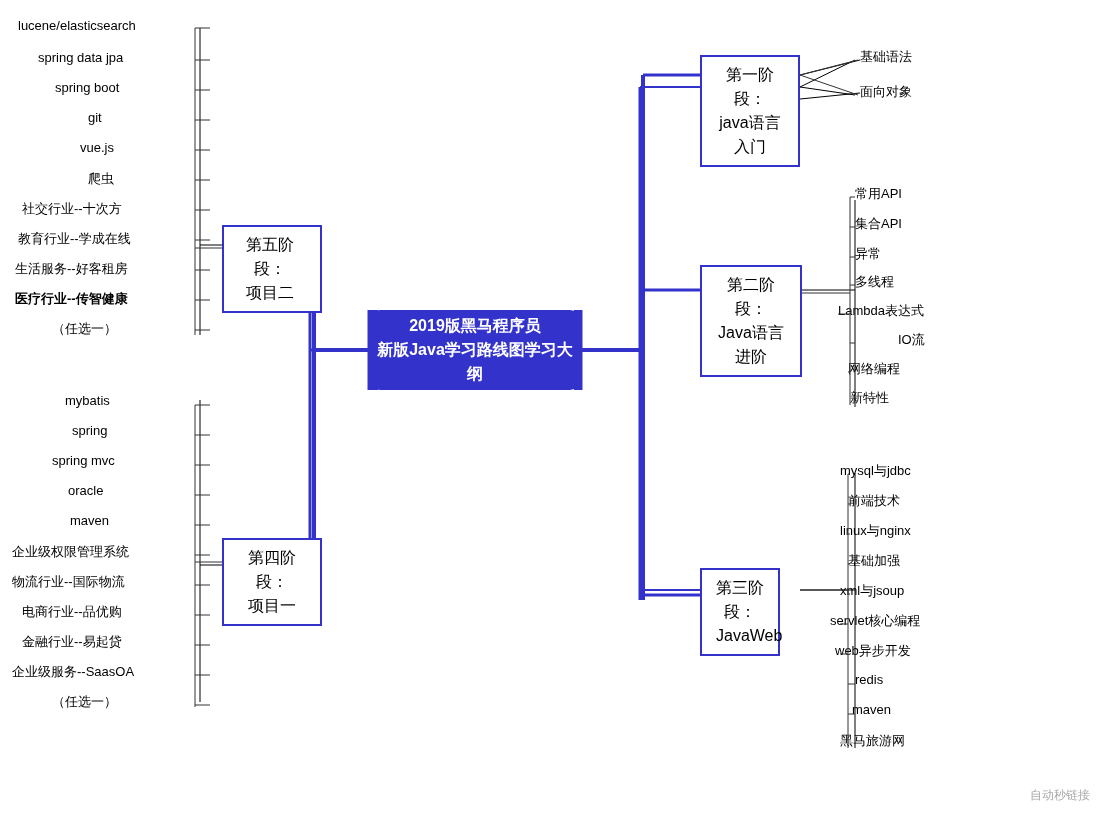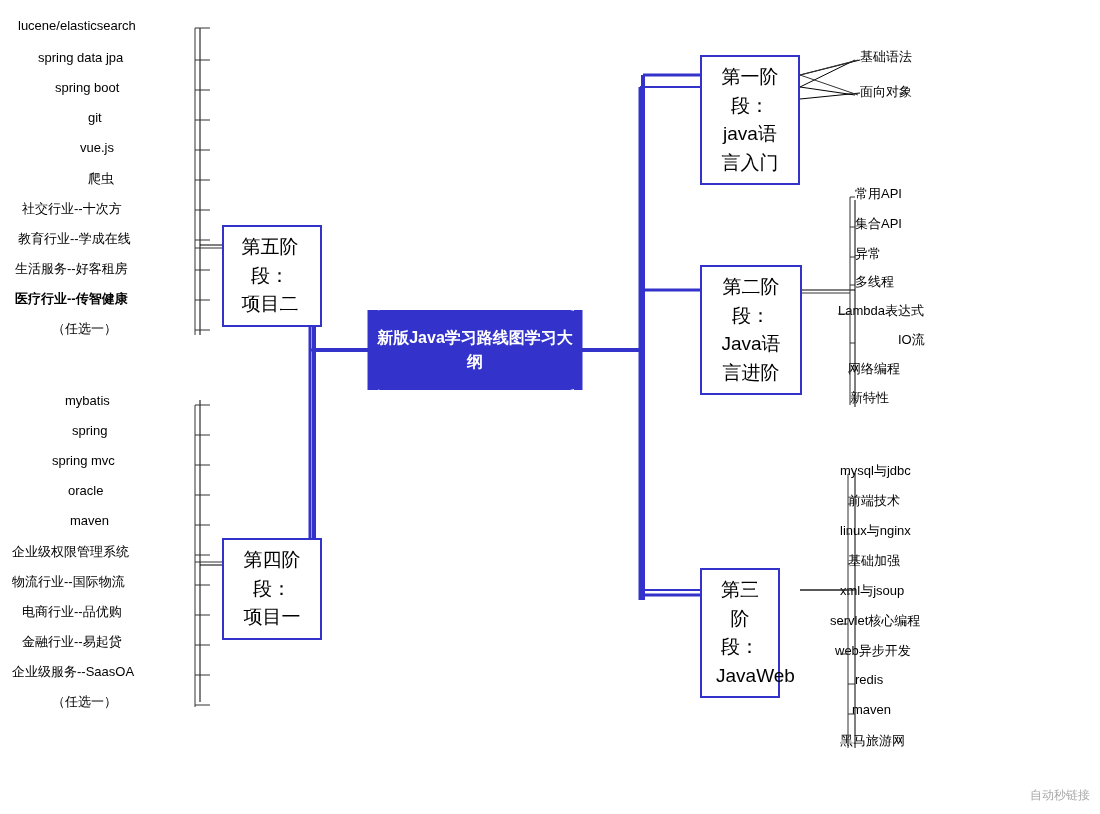--- a/index.html
+++ b/index.html
@@ -34,21 +34,21 @@
       z-index: 10;
     }
 
     
     .stage-box {
       position: absolute;
       border: 2px solid #3333cc;
       background: #fff;
       padding: 6px 14px;
       text-align: center;
-      font-size: 19px;
+      font-size: 16px;
       color: #000;
       line-height: 1.5;
       z-index: 5;
     }
 
     
     .leaf-item {
       position: absolute;
       font-size: 13px;
       color: #000;
@@ -117,20 +117,21 @@
   <line x1="200" y1="400" x2="200" y2="702" stroke="#000" stroke-width="1"></line>
   <line x1="200" y1="565" x2="222" y2="565" stroke="#000" stroke-width="1"></line>
 
   <line x1="800" y1="75" x2="860" y2="60" stroke="#000" stroke-width="1"></line>
   <line x1="800" y1="99" x2="860" y2="93" stroke="#000" stroke-width="1"></line>
 
 </svg>
 
 <div class="center-box" style="left:370px; top:310px; width:210px; height:80px;">
   <div>
+    <div>2019版黑马程序员</div>
     <div>新版Java学习路线图学习大纲</div>
   </div>
 </div>
 
 <div class="stage-box" style="left:700px; top:55px; width:100px;">
   <div>第一阶段：</div>
   <div>java语言入门</div>
 </div>
 
 <div class="leaf-item" style="left:860px; top:48px;">基础语法</div>

